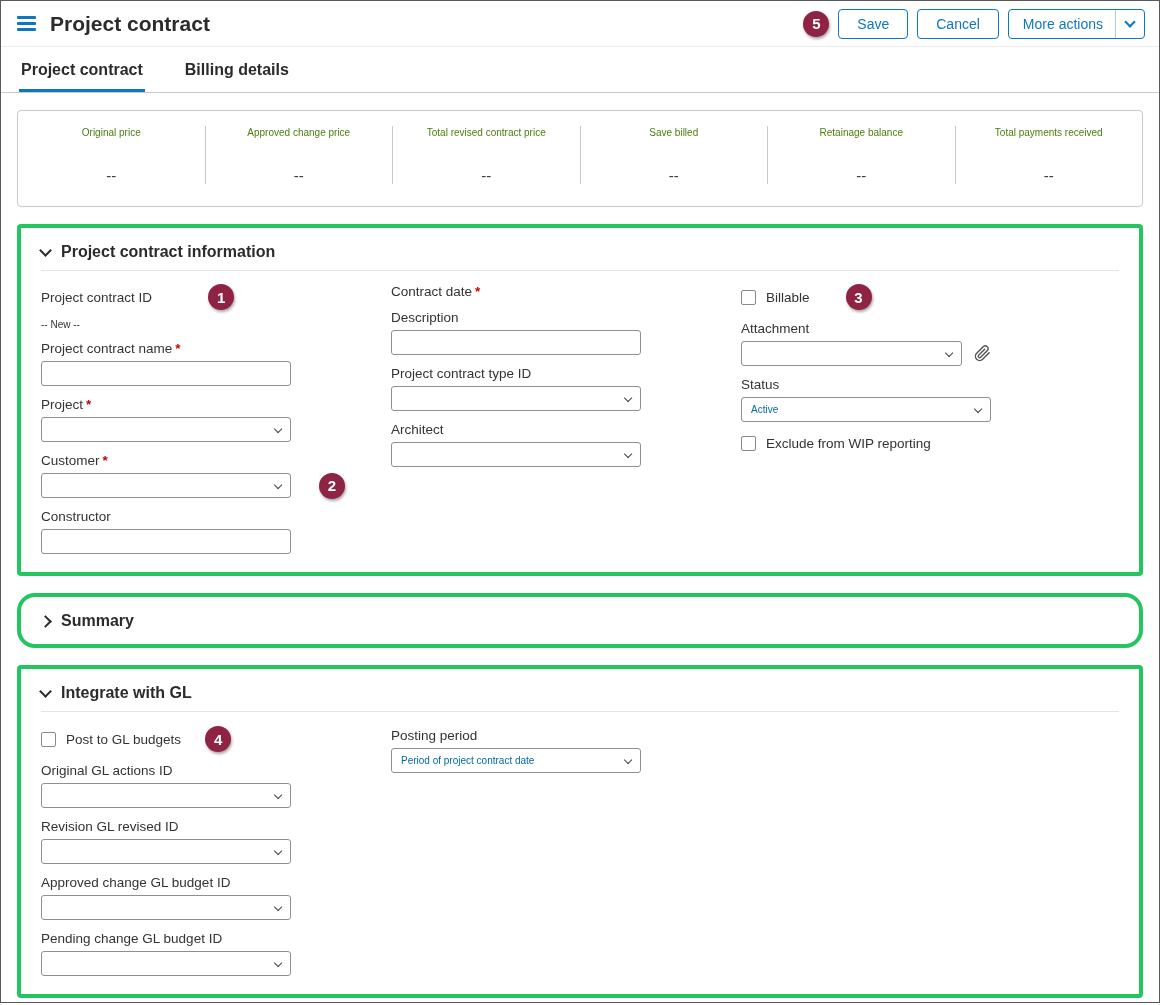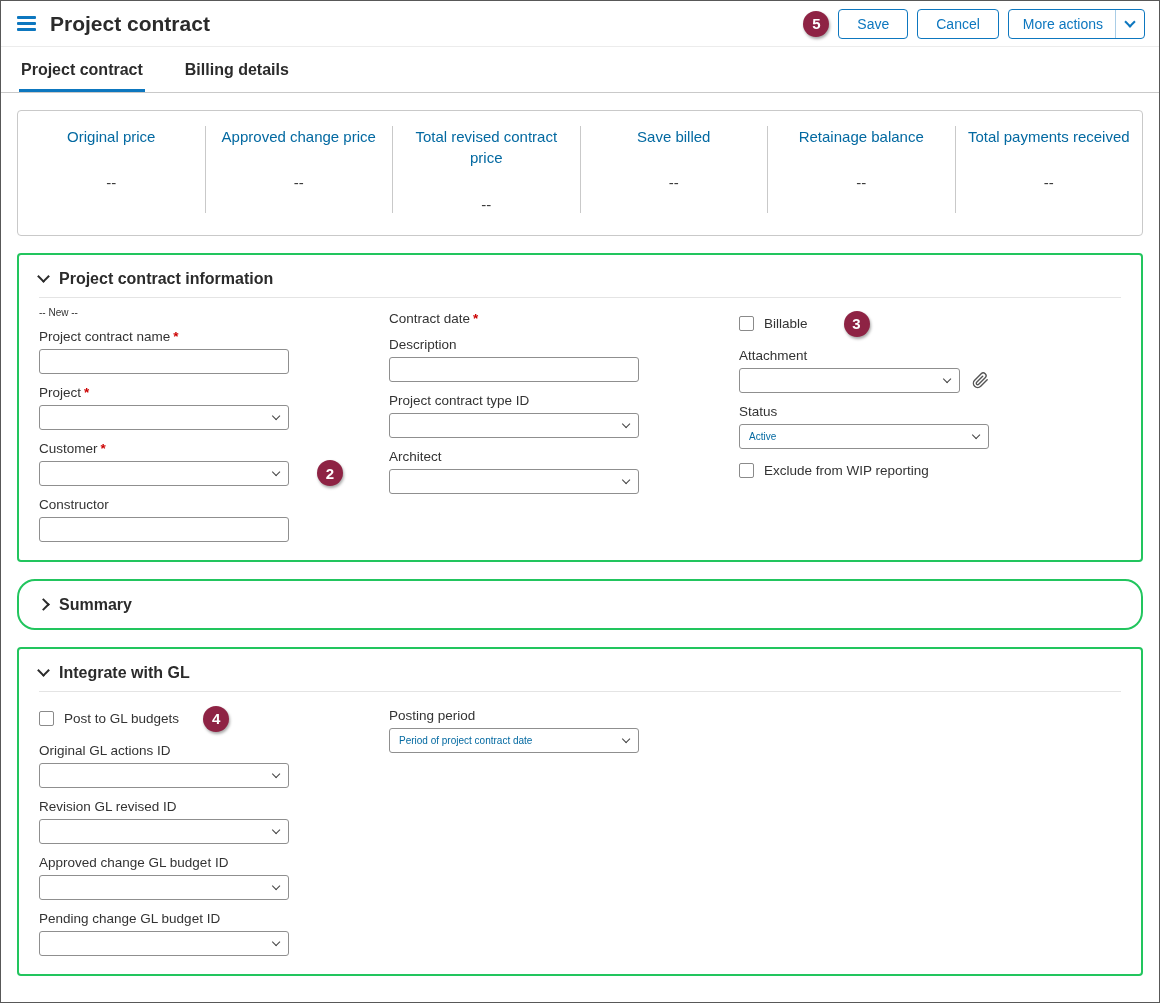--- a/index.html
+++ b/index.html
@@ -35,25 +35,25 @@
 
   
   .tabs { display:flex; gap:38px; padding:0 18px; border-bottom:1px solid #c9c9c9; }
   .tab { font-size:16px; font-weight:bold; color:#2b2b2b; padding:14px 2px 10px; border-bottom:3px solid transparent; cursor:pointer; }
   .tab.active { border-bottom-color:#0d77bf; }
 
   
   .totals { display:flex; border:1px solid #c9c9c9; border-radius:4px; margin:17px 16px 0; padding:15px 0 22px; background:#fff; }
   .total { flex:1 1 0; text-align:center; padding:0 12px; border-right:1px solid #c9c9c9; }
   .total:last-child { border-right:none; }
-  .t-label { font-size:15px; color:#0369a1; line-height:1.42; }
+  .t-label { font-size:10px; color:#4d7c0f; line-height:1.42; }
   .t-value { font-size:15px; color:#3d3d3d; margin-top:27px; }
 
   
-  .section { border:2px solid #22c55e; border-radius:4px; margin:17px 16px 0; padding:10px 20px 18px; background:#fff; }
+  .section { border:4px solid #22c55e; border-radius:4px; margin:17px 16px 0; padding:10px 20px 18px; background:#fff; }
   .section.collapsed { padding-bottom:13px;border-radius:18px; }
   .sec-head { display:flex; align-items:center; gap:11px; cursor:pointer; padding:5px 0 1px; }
   .sec-title { font-size:16px; font-weight:bold; color:#2b2b2b; }
   .sec-rule { border-bottom:1px solid #e4e4e4; margin-top:8px; }
 
   .cols { display:flex; column-gap:100px; }
   .col { width:250px; flex:none; }
 
   .f-label { display:block; font-size:13.5px; color:#333; margin:11px 0 5px; }
   .f-label-row { display:flex; align-items:center; margin-top:13px; font-size:13.5px; color:#333; }
@@ -138,20 +138,24 @@
   <div class="section">
     <div class="sec-head">
       <span class="chev down"></span>
       <span class="sec-title">Project contract information</span>
     </div>
     <div class="sec-rule"></div>
 
     <div class="cols">
 
       <div class="col">
+        <div class="f-label-row">
+          <span>Project contract ID</span>
+          <span class="callout" style="margin-left:56px">1</span>
+        </div>
         <div class="readonly-value">-- New --</div>
 
         <label class="f-label">
           <span>Project contract name</span><span class="req">*</span>
         </label>
         <input class="ctl" type="text" style="">
 
         <label class="f-label">
           <span>Project</span><span class="req">*</span>
         </label>

